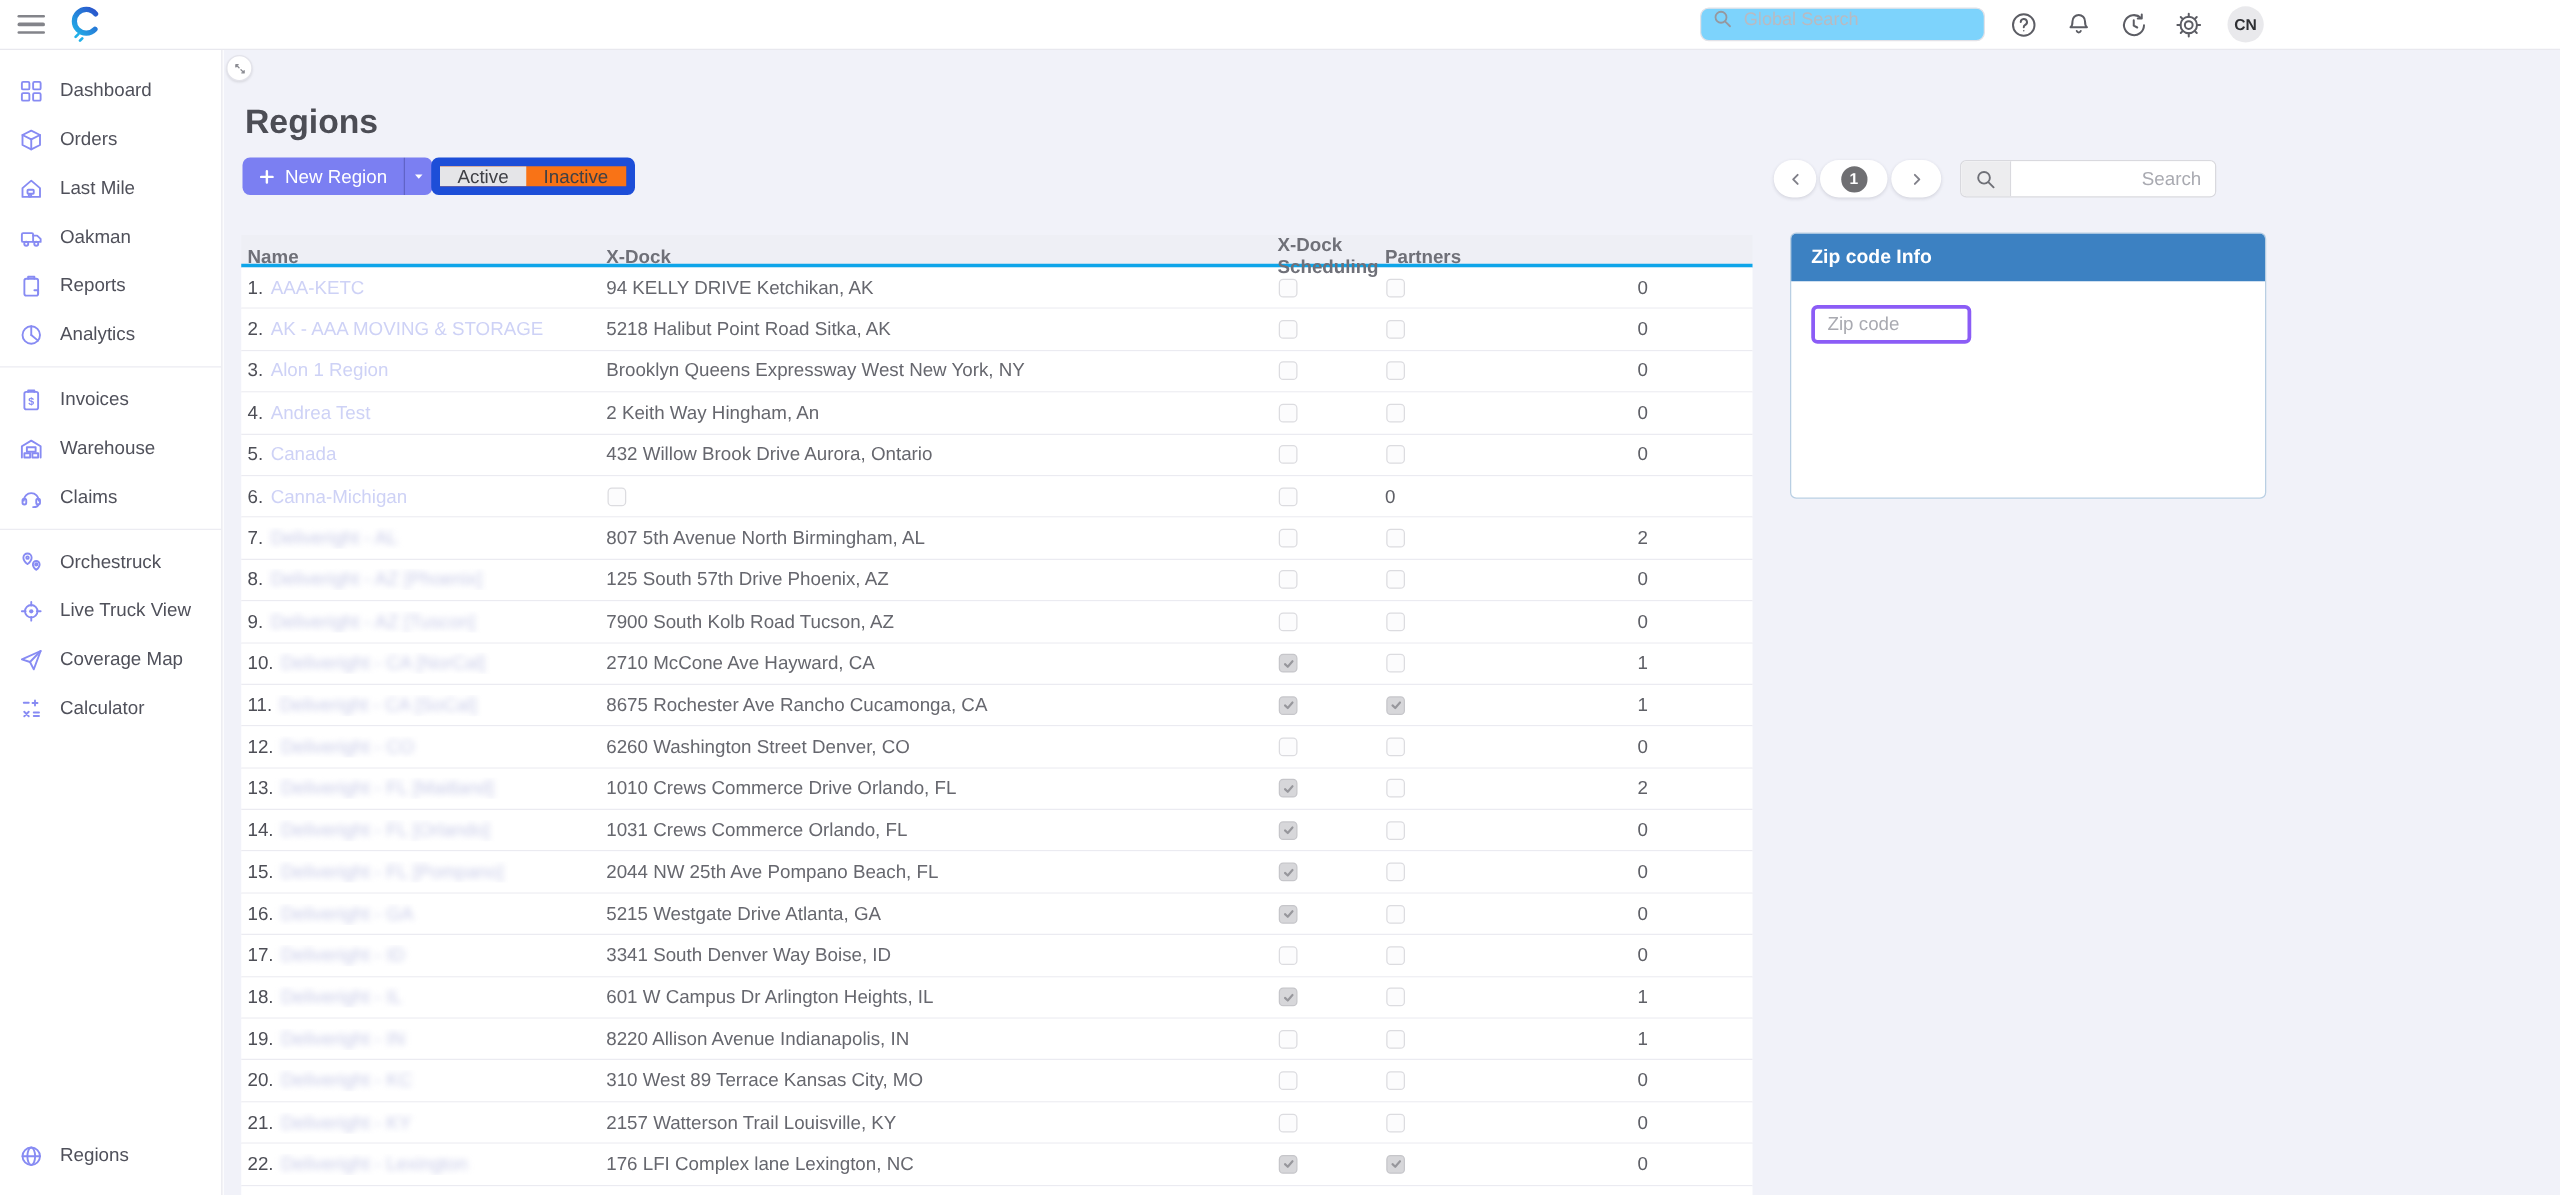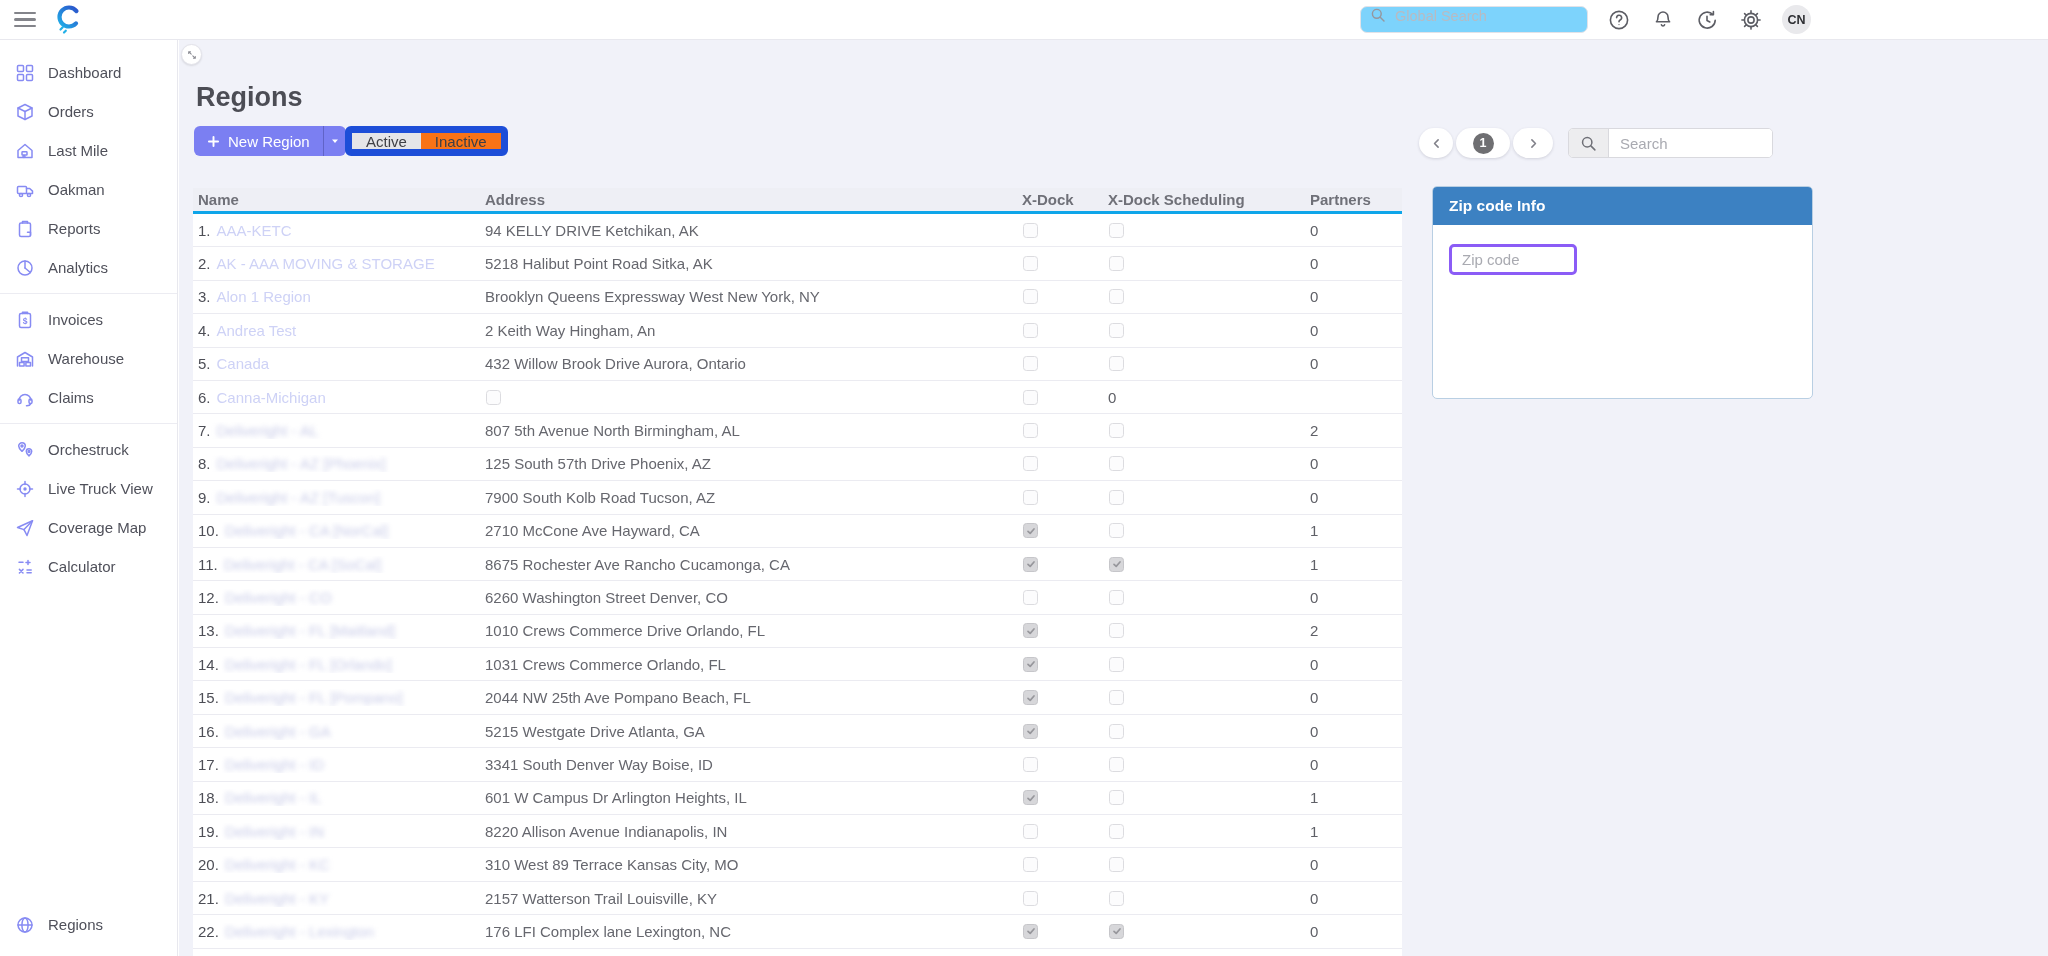--- a/index.html
+++ b/index.html
@@ -58,21 +58,21 @@
   .pill-page{left:1277px;width:54px;}
   .pill-next{left:1334px;width:40px;}
   .page-dot{width:21px;height:21px;border-radius:50%;background:#6f6f72;color:#fff;font-size:12.5px;
     font-weight:bold;display:flex;align-items:center;justify-content:center;}
   
   .search-box{position:absolute;left:1389px;top:88px;width:205px;height:30px;display:flex;
     border:1px solid #d9d9de;border-radius:5px;overflow:hidden;background:#fff;box-sizing:border-box;}
   .search-ic{width:39px;background:#ededef;border-right:1px solid #d9d9de;display:flex;
     align-items:center;justify-content:center;color:#6f7077;flex:0 0 auto;}
   .search-box input{border:none;outline:none;flex:1;min-width:0;padding:0 11px;font-size:15px;
-    color:#4c4d55;font-family:inherit;}
+    color:#4c4d55;font-family:inherit;text-align:right;}
   .search-box input::placeholder{color:#a9aab1;}
   
   .zip-panel{position:absolute;left:1253px;top:146px;width:381px;height:213px;background:#fff;
     border:1px solid #b9cfe3;border-radius:5px;box-sizing:border-box;}
   .zip-head{height:38px;background:#3c81c2;border-radius:4px 4px 0 0;display:flex;align-items:center;
     padding-left:16px;color:#fff;font-size:15.5px;font-weight:bold;text-align:right;}
   .zip-body{padding:19px 16px;}
   .zip-input{width:128px;height:31px;border:3px solid #8b5cf6;border-radius:5px;padding:0 10px;
     box-sizing:border-box;font-size:15px;color:#4c4d55;font-family:inherit;outline:none;}
   .zip-input::placeholder{color:#a9aab1;}
@@ -359,21 +359,20 @@
         <circle cx="8.5" cy="8.5" r="5.5"></circle>
           <path d="M12.8 12.8 L17.5 17.5"></path>
       </svg>
     </div>
     <input type="text" placeholder="Search" style="">
   </div>
 
   <div class="table">
     <div class="thead" id="table-head">
         <div class="th-name">Name</div>
-        <div>Address</div>
         <div>X-Dock</div>
         <div>X-Dock Scheduling</div>
         <div>Partners</div>
       </div>
     <div id="table-body">
         <div class="trow">
           <div class="cell-name">
             <span class="row-num">1.</span>
             <a class="row-link">AAA-KETC</a>
           </div>

